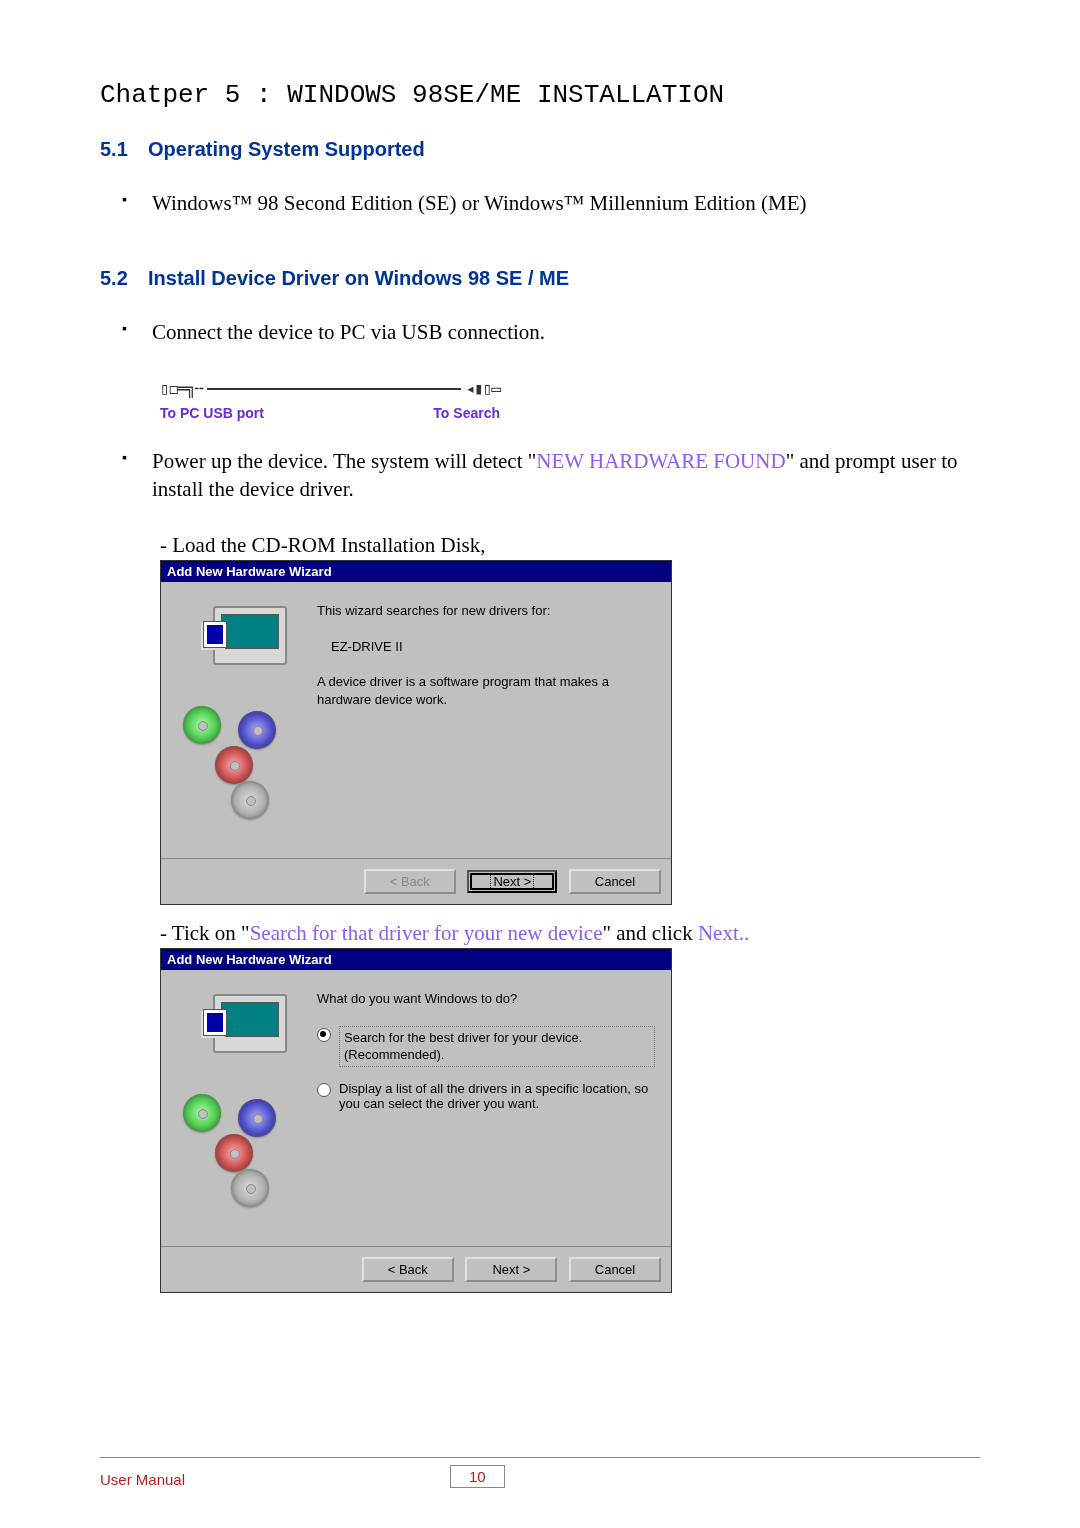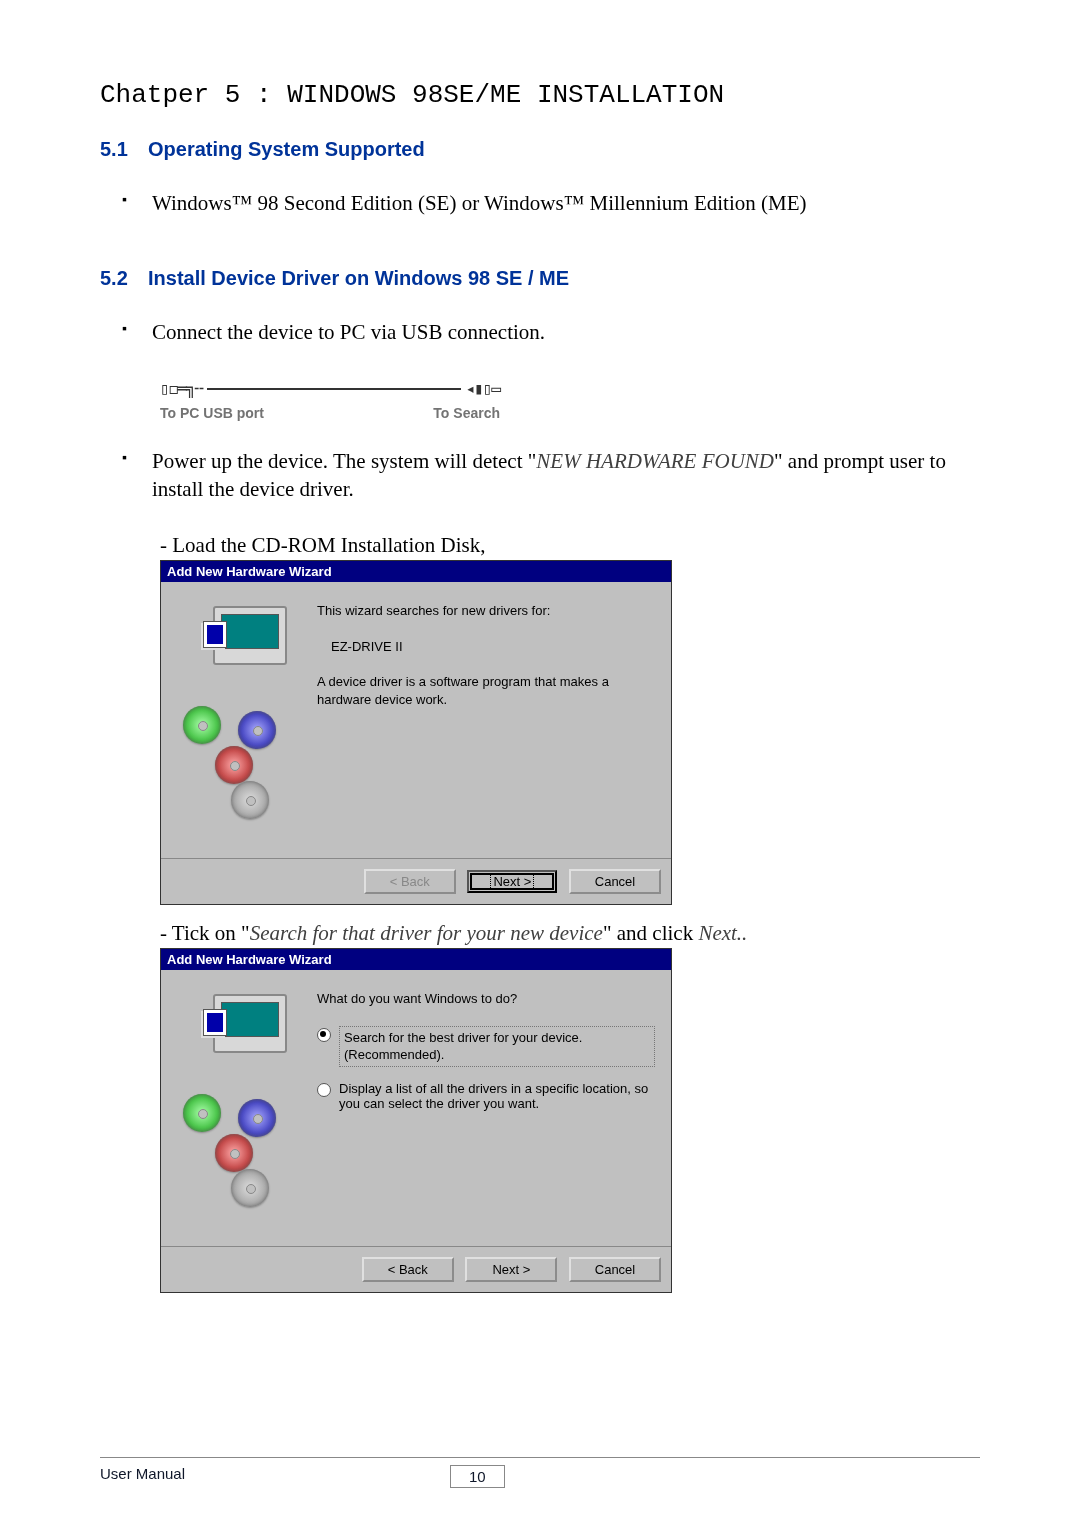--- a/index.html
+++ b/index.html
@@ -77,26 +77,25 @@
     height: 2px;
     background: #333;
     margin: 0 4px;
   }
   .usb-labels {
     display: flex;
     justify-content: space-between;
     font-family: Arial, Helvetica, sans-serif;
     font-size: 14px;
     font-weight: bold;
-    color: #737373;
+    color: #6d28d9;
     margin-top: 4px;
   }
   .italic-blue {
-    font-style: italic;
-    color: #404040;
+    color: #8b5cf6;
   }
   .sub-instruction {
     font-size: 21px;
     margin: 16px 0 2px 60px;
   }
   .wizard {
     margin: 0 17px 0 60px;
     width: 510px;
     border: 1px solid #333;
     background: #c4b5fd;
@@ -232,24 +231,24 @@
     right: 100px;
     bottom: 70px;
     border-top: 1px solid #888;
   }
   .footer-row {
     position: absolute;
     left: 100px;
     right: 100px;
     bottom: 40px;
     display: flex;
-    align-items: flex-start;
+    align-items: flex-end;
     font-family: Arial, Helvetica, sans-serif;
     font-size: 15px;
-    color: #0f172a;
+    color: #b91c1c;
   }
   .footer-row .label { flex: 0 0 350px; }
   .footer-row .pagebox {
     border: 1px solid #888;
     padding: 2px 18px;
   }
 </style>
 </head>
 <body>
 

